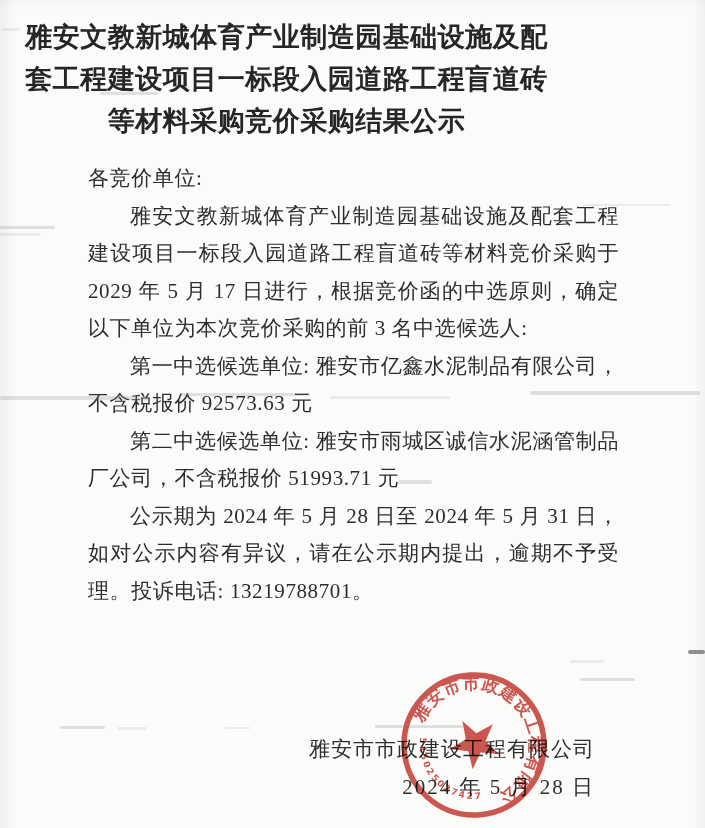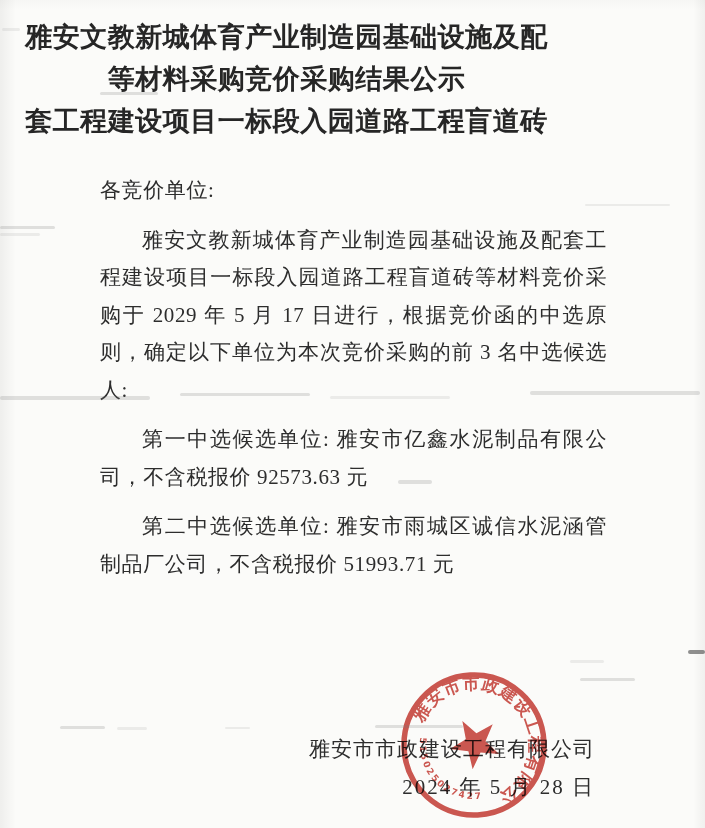--- a/index.html
+++ b/index.html
@@ -21,21 +21,21 @@
     text-align:center;font-family:"Liberation Sans","DejaVu Sans",sans-serif;
     font-weight:700;font-size:27px;line-height:42px;color:#262626;
     letter-spacing:0.5px;
   }
   .doc-title span{display:block;}
   .doc-body{
     position:absolute;top:160px;left:88px;width:531px;
     font-size:21px;line-height:37.5px;text-align:justify;
     letter-spacing:0.6px;color:#2d2d2d;
   }
-  .doc-body p{margin:12px;text-indent:2em;}
+  .doc-body p{margin:0;text-indent:2em;}
   .doc-body p.salutation{text-indent:0;}
   .signature{
     position:absolute;top:730px;right:110px;text-align:right;
     font-size:21px;line-height:38px;letter-spacing:1px;color:#2d2d2d;
   }
   .signature .date{letter-spacing:2px;}
   .seal{
     position:absolute;left:394px;top:665px;width:160px;height:160px;
     transform:rotate(42deg);mix-blend-mode:multiply;opacity:0.88;
     pointer-events:none;
@@ -44,29 +44,30 @@
   .artifact.dark{background:rgba(55,55,55,0.55);}
   .artifact.light{background:rgba(140,140,140,0.14);}
 </style>
 </head>
 <body>
 
 <div class="page">
 
   <div class="doc-title">
     <span>雅安文教新城体育产业制造园基础设施及配</span>
+    <span>套工程建设项目一标段入园道路工程盲道砖</span>
     <span>等材料采购竞价采购结果公示</span>
-    <span>套工程建设项目一标段入园道路工程盲道砖</span>
   </div>
 
   <div class="doc-body">
     <p class="salutation">各竞价单位:</p>
     <p>雅安文教新城体育产业制造园基础设施及配套工程建设项目一标段入园道路工程盲道砖等材料竞价采购于 2029 年 5 月 17 日进行，根据竞价函的中选原则，确定以下单位为本次竞价采购的前 3 名中选候选人:</p>
     <p>第一中选候选单位: 雅安市亿鑫水泥制品有限公司，不含税报价 92573.63 元</p>
     <p>第二中选候选单位: 雅安市雨城区诚信水泥涵管制品厂公司，不含税报价 51993.71 元</p>
+    <p>公示期为 2024 年 5 月 28 日至 2024 年 5 月 31 日，如对公示内容有异议，请在公示期内提出，逾期不予受理。投诉电话: 13219788701。</p>
   </div>
 
   <div class="signature">
     <div>雅安市市政建设工程有限公司</div>
     <div class="date">2024 年 5 月 28 日</div>
   </div>
 
   <svg class="seal" viewBox="0 0 160 160" aria-hidden="true">
     <defs>
       <path id="seal-name-arc" d="M 27.7 100 A 56 56 0 1 1 132.3 100" fill="none"></path>

